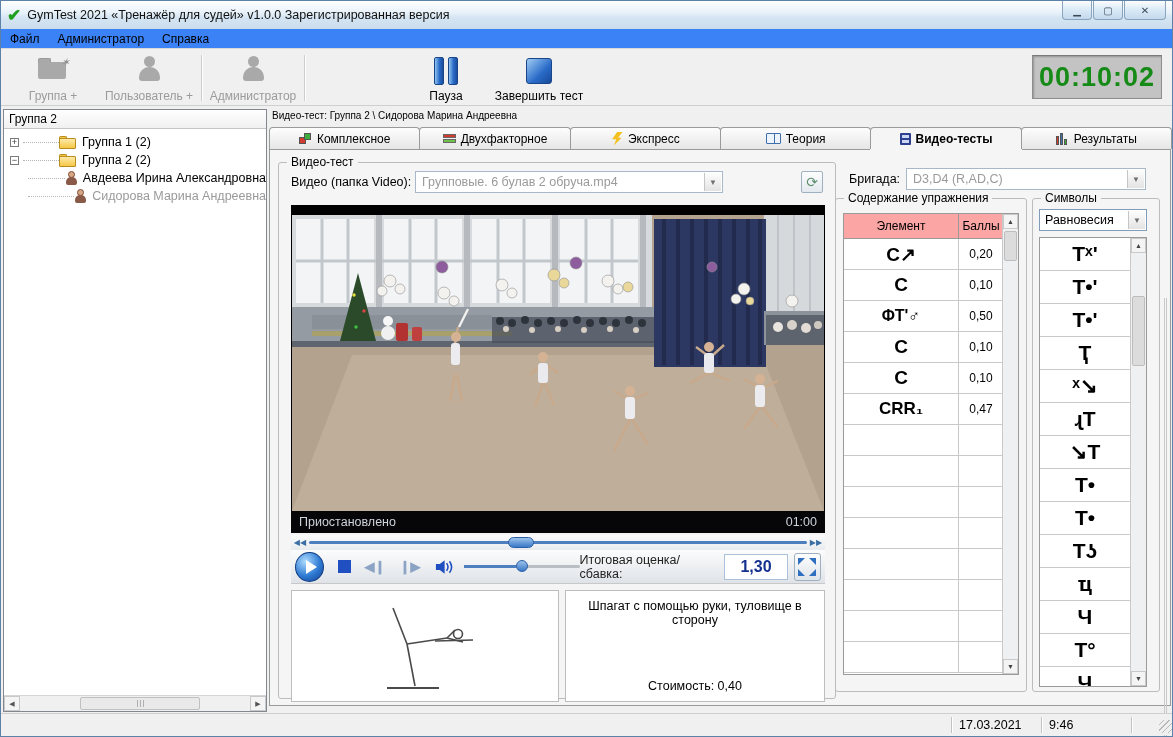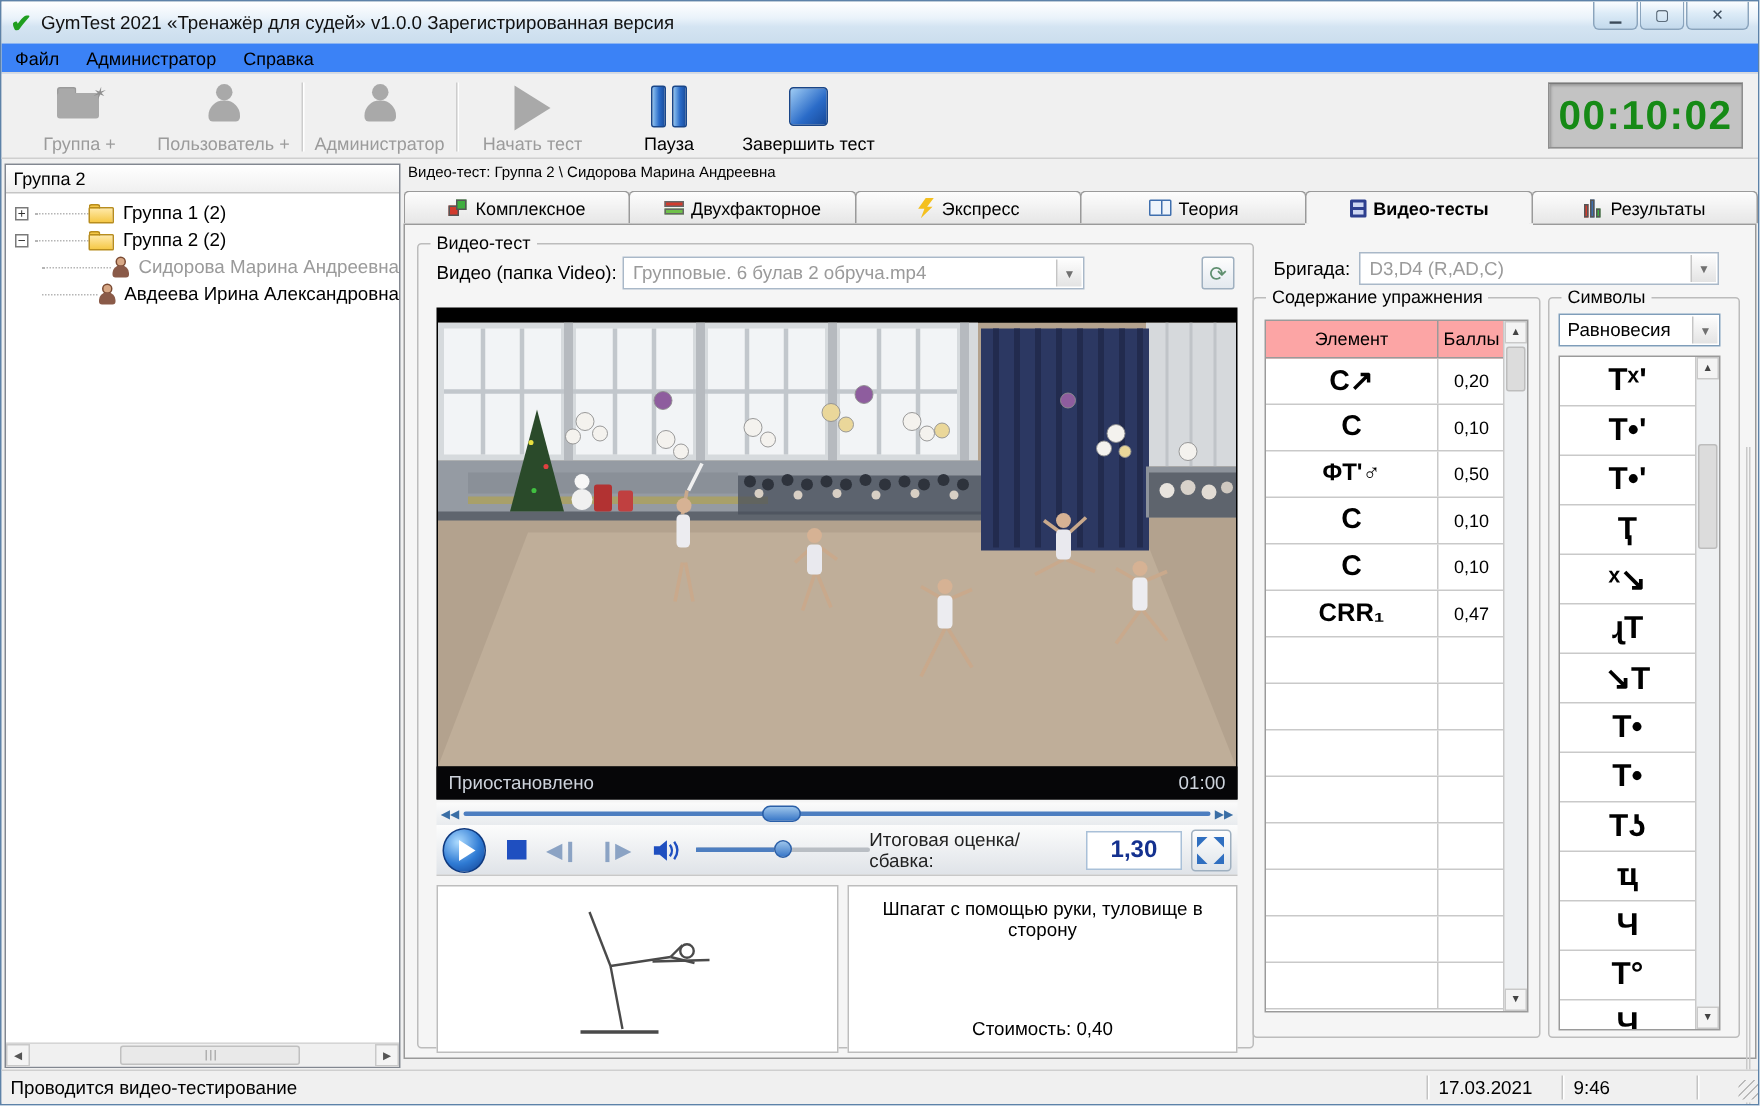--- a/index.html
+++ b/index.html
@@ -244,24 +244,20 @@
     </div>
     <div class="tsep" style="left:200px;"></div>
     <div class="tbtn disabled" style="left:206px;width:92px;">
       <span class="icon-person">
           <i class="head"></i>
           <i class="bodyp"></i>
         </span>
       <span class="lbl">Администратор</span>
     </div>
     <div class="tsep" style="left:303px;"></div>
-    <div class="tbtn disabled" style="left:312px;width:84px;">
-      <span class="icon-play-gray"></span>
-      <span class="lbl">Начать тест</span>
-    </div>
     <div class="tbtn" style="left:415px;width:60px;">
       <span class="icon-pause">
           <i></i>
           <i></i>
         </span>
       <span class="lbl">Пауза</span>
     </div>
     <div class="tbtn" style="left:490px;width:96px;">
       <span class="icon-stop-blue"></span>
       <span class="lbl">Завершить тест</span>
@@ -285,35 +281,35 @@
       </div>
       <div class="tree-row" style="padding-left:2px;">
         <span class="expander">−</span>
         <span class="dotline" style="width:36px;"></span>
         <span class="fold">
             <i class="t"></i>
             <i class="b"></i>
           </span>
         <span>Группа 2 (2)</span>
       </div>
+      <div class="tree-row" style="padding-left:24px;">
+        <span class="dotline" style="width:56px;"></span>
+        <span class="mini-person">
+            <i class="h"></i>
+            <i class="bd"></i>
+          </span>
+        <span>Авдеева Ирина Александровна</span>
+      </div>
       <div class="tree-row dim" style="padding-left:24px;">
         <span class="dotline" style="width:56px;"></span>
         <span class="mini-person">
             <i class="h"></i>
             <i class="bd"></i>
           </span>
         <span>Сидорова Марина Андреевна</span>
-      </div>
-      <div class="tree-row" style="padding-left:24px;">
-        <span class="dotline" style="width:56px;"></span>
-        <span class="mini-person">
-            <i class="h"></i>
-            <i class="bd"></i>
-          </span>
-        <span>Авдеева Ирина Александровна</span>
       </div>
     </div>
     <div class="hscroll">
       <div class="sb-btn">◀</div>
       <div class="hthumb">
           <i></i>
           <i></i>
           <i></i>
         </div>
       <div class="sb-btn" style="margin-left:auto;">▶</div>
@@ -706,21 +702,20 @@
     </div>
 
     <div style="position:absolute;left:580px;top:63px;font-size:12.5px;">Бригада:</div>
     <div class="combo" style="left:637px;top:59px;width:240px;">
       <span>D3,D4 (R,AD,C)</span>
       <span class="arrowbox">▼</span>
     </div>
   </div>
 
   <div class="statusbar">
-    <div class="sb-sec" style="left:0;">Проводится видео-тестирование</div>
     <div class="sb-div" style="left:950px;"></div>
     <div class="sb-sec" style="left:952px;width:86px;">17.03.2021</div>
     <div class="sb-div" style="left:1040px;"></div>
     <div class="sb-sec" style="left:1042px;width:86px;">9:46</div>
     <div class="sb-div" style="left:1130px;"></div>
     <div class="grip"></div>
   </div>
 
 </div>
 

